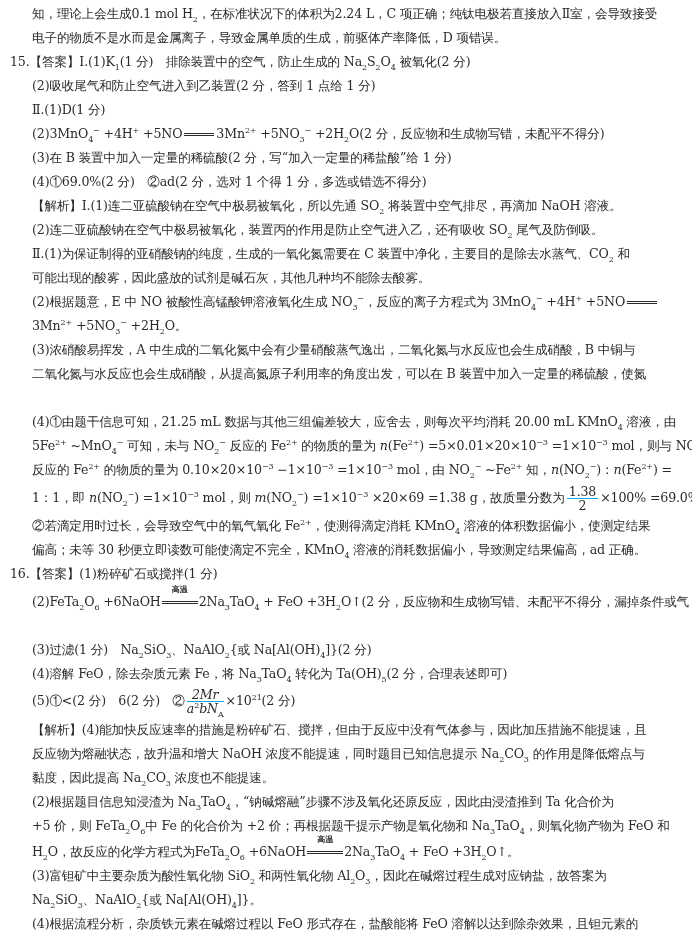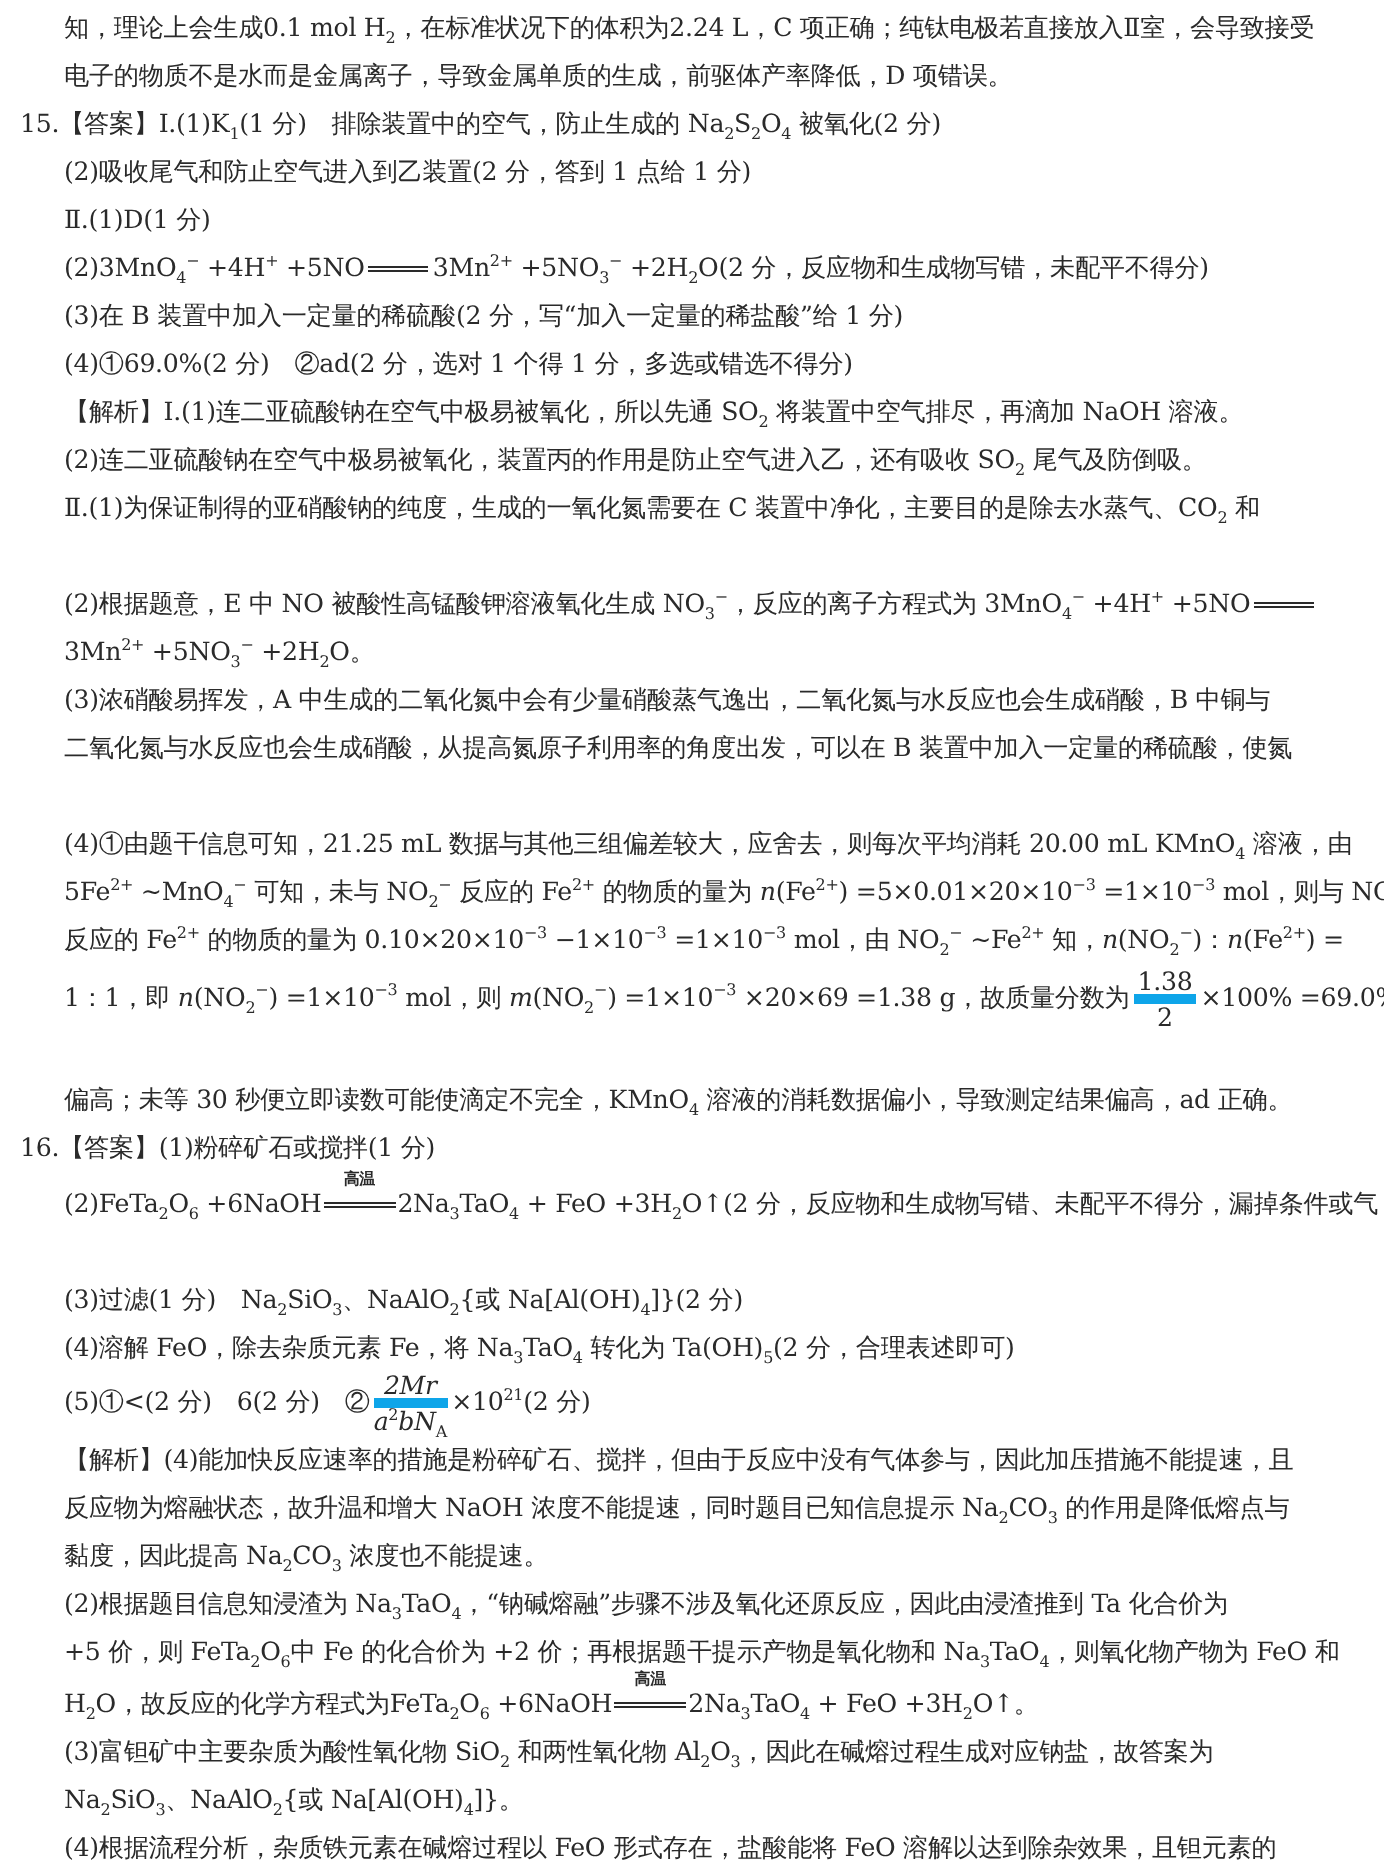--- a/index.html
+++ b/index.html
@@ -10,21 +10,21 @@
     font-size: 12.6px;
   }
   .page { position: relative; width: 692px; height: 936px; }
   .line {
     position: absolute; left: 32px; right: 14px;
     white-space: nowrap; line-height: 16px; letter-spacing: -0.15px;
   }
   .line.num { left: 10px; }
   sub, sup { font-size: 8px; line-height: 0; }
   .frac { display: inline-block; vertical-align: middle; text-align: center; margin: 0 2px; }
-  .frac .n { display: block; border-bottom: 5px solid #0ea5e9; padding: 0 2px; line-height: 13px; }
+  .frac .n { display: block; border-bottom: 1px solid #0ea5e9; padding: 0 2px; line-height: 13px; }
   .frac .d { display: block; line-height: 13px; }
   .arrow-cond { display: inline-block; position: relative; text-align: center; vertical-align: baseline; margin: 0 1px; }
   .arrow-cond .cond { position: absolute; top: -9px; left: 0; right: 0; font-size: 8px; line-height: 8px; font-weight: bold; }
   .arrow-cond .bar { display: inline-block; width: 36px; border-top: 3px double #2a2a2a; vertical-align: middle; }
   .eqbar { display: inline-block; width: 30px; border-top: 3px double #2a2a2a; vertical-align: middle; margin: 0 2px; }
 </style>
 </head>
 <body>
 
 <div class="page">
@@ -32,28 +32,30 @@
   <div class="line" style="top:30px">电子的物质不是水而是金属离子，导致金属单质的生成，前驱体产率降低，D 项错误。</div>
   <div class="line num" style="top:54px">15.【答案】Ⅰ.(1)K<sub>1</sub>(1 分)　排除装置中的空气，防止生成的 Na<sub>2</sub>S<sub>2</sub>O<sub>4</sub> 被氧化(2 分)</div>
   <div class="line" style="top:78px">(2)吸收尾气和防止空气进入到乙装置(2 分，答到 1 点给 1 分)</div>
   <div class="line" style="top:102px">Ⅱ.(1)D(1 分)</div>
   <div class="line" style="top:126px">(2)3MnO<sub>4</sub><sup>−</sup> +4H<sup>+</sup> +5NO<span class="eqbar"></span>3Mn<sup>2+</sup> +5NO<sub>3</sub><sup>−</sup> +2H<sub>2</sub>O(2 分，反应物和生成物写错，未配平不得分)</div>
   <div class="line" style="top:150px">(3)在 B 装置中加入一定量的稀硫酸(2 分，写“加入一定量的稀盐酸”给 1 分)</div>
   <div class="line" style="top:174px">(4)①69.0%(2 分)　②ad(2 分，选对 1 个得 1 分，多选或错选不得分)</div>
   <div class="line" style="top:198px">【解析】Ⅰ.(1)连二亚硫酸钠在空气中极易被氧化，所以先通 SO<sub>2</sub> 将装置中空气排尽，再滴加 NaOH 溶液。</div>
   <div class="line" style="top:222px">(2)连二亚硫酸钠在空气中极易被氧化，装置丙的作用是防止空气进入乙，还有吸收 SO<sub>2</sub> 尾气及防倒吸。</div>
   <div class="line" style="top:246px">Ⅱ.(1)为保证制得的亚硝酸钠的纯度，生成的一氧化氮需要在 C 装置中净化，主要目的是除去水蒸气、CO<sub>2</sub> 和</div>
+  <div class="line" style="top:270px">可能出现的酸雾，因此盛放的试剂是碱石灰，其他几种均不能除去酸雾。</div>
   <div class="line" style="top:294px">(2)根据题意，E 中 NO 被酸性高锰酸钾溶液氧化生成 NO<sub>3</sub><sup>−</sup>，反应的离子方程式为 3MnO<sub>4</sub><sup>−</sup> +4H<sup>+</sup> +5NO<span class="eqbar"></span></div>
   <div class="line" style="top:318px">3Mn<sup>2+</sup> +5NO<sub>3</sub><sup>−</sup> +2H<sub>2</sub>O。</div>
   <div class="line" style="top:342px">(3)浓硝酸易挥发，A 中生成的二氧化氮中会有少量硝酸蒸气逸出，二氧化氮与水反应也会生成硝酸，B 中铜与</div>
   <div class="line" style="top:366px">二氧化氮与水反应也会生成硝酸，从提高氮原子利用率的角度出发，可以在 B 装置中加入一定量的稀硫酸，使氮</div>
   <div class="line" style="top:414px">(4)①由题干信息可知，21.25 mL 数据与其他三组偏差较大，应舍去，则每次平均消耗 20.00 mL KMnO<sub>4</sub> 溶液，由</div>
   <div class="line" style="top:438px">5Fe<sup>2+</sup> ~MnO<sub>4</sub><sup>−</sup> 可知，未与 NO<sub>2</sub><sup>−</sup> 反应的 Fe<sup>2+</sup> 的物质的量为 <i>n</i>(Fe<sup>2+</sup>) =5×0.01×20×10<sup>−3</sup> =1×10<sup>−3</sup> mol，则与 NO</div>
   <div class="line" style="top:462px">反应的 Fe<sup>2+</sup> 的物质的量为 0.10×20×10<sup>−3</sup> −1×10<sup>−3</sup> =1×10<sup>−3</sup> mol，由 NO<sub>2</sub><sup>−</sup> ~Fe<sup>2+</sup> 知，<i>n</i>(NO<sub>2</sub><sup>−</sup>)：<i>n</i>(Fe<sup>2+</sup>) =</div>
   <div class="line" style="top:484px;line-height:28px">1：1，即 <i>n</i>(NO<sub>2</sub><sup>−</sup>) =1×10<sup>−3</sup> mol，则 <i>m</i>(NO<sub>2</sub><sup>−</sup>) =1×10<sup>−3</sup> ×20×69 =1.38 g，故质量分数为<span class="frac"><span class="n">1.38</span><span class="d">2</span></span>×100% =69.0%；</div>
+  <div class="line" style="top:518px">②若滴定用时过长，会导致空气中的氧气氧化 Fe<sup>2+</sup>，使测得滴定消耗 KMnO<sub>4</sub> 溶液的体积数据偏小，使测定结果</div>
   <div class="line" style="top:542px">偏高；未等 30 秒便立即读数可能使滴定不完全，KMnO<sub>4</sub> 溶液的消耗数据偏小，导致测定结果偏高，ad 正确。</div>
   <div class="line num" style="top:566px">16.【答案】(1)粉碎矿石或搅拌(1 分)</div>
   <div class="line" style="top:594px">(2)FeTa<sub>2</sub>O<sub>6</sub> +6NaOH<span class="arrow-cond"><span class="cond">高温</span><span class="bar"></span></span>2Na<sub>3</sub>TaO<sub>4</sub> + FeO +3H<sub>2</sub>O↑(2 分，反应物和生成物写错、未配平不得分，漏掉条件或气</div>
   <div class="line" style="top:642px">(3)过滤(1 分)　Na<sub>2</sub>SiO<sub>3</sub>、NaAlO<sub>2</sub>{或 Na[Al(OH)<sub>4</sub>]}(2 分)</div>
   <div class="line" style="top:666px">(4)溶解 FeO，除去杂质元素 Fe，将 Na<sub>3</sub>TaO<sub>4</sub> 转化为 Ta(OH)<sub>5</sub>(2 分，合理表述即可)</div>
   <div class="line" style="top:686px;line-height:30px">(5)①&lt;(2 分)　6(2 分)　②<span class="frac"><span class="n"><i>2Mr</i></span><span class="d"><i>a</i><sup>2</sup><i>bN</i><sub>A</sub></span></span>×10<sup>21</sup>(2 分)</div>
   <div class="line" style="top:722px">【解析】(4)能加快反应速率的措施是粉碎矿石、搅拌，但由于反应中没有气体参与，因此加压措施不能提速，且</div>
   <div class="line" style="top:746px">反应物为熔融状态，故升温和增大 NaOH 浓度不能提速，同时题目已知信息提示 Na<sub>2</sub>CO<sub>3</sub> 的作用是降低熔点与</div>
   <div class="line" style="top:770px">黏度，因此提高 Na<sub>2</sub>CO<sub>3</sub> 浓度也不能提速。</div>
   <div class="line" style="top:794px">(2)根据题目信息知浸渣为 Na<sub>3</sub>TaO<sub>4</sub>，“钠碱熔融”步骤不涉及氧化还原反应，因此由浸渣推到 Ta 化合价为</div>

